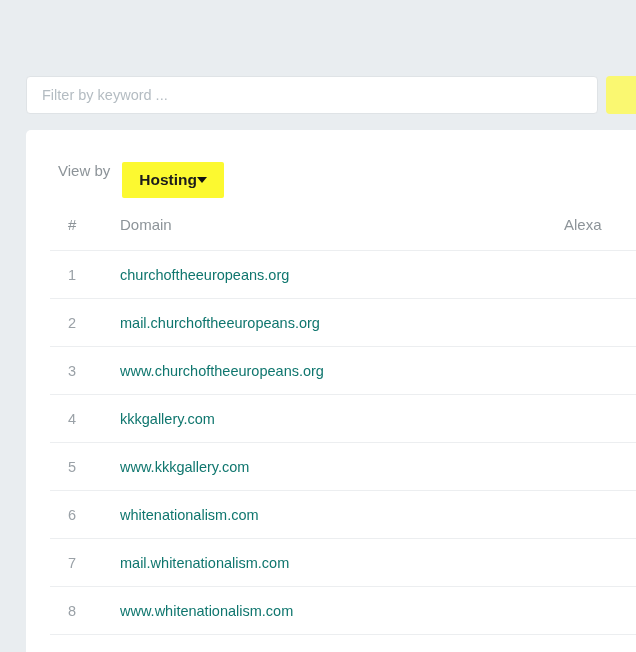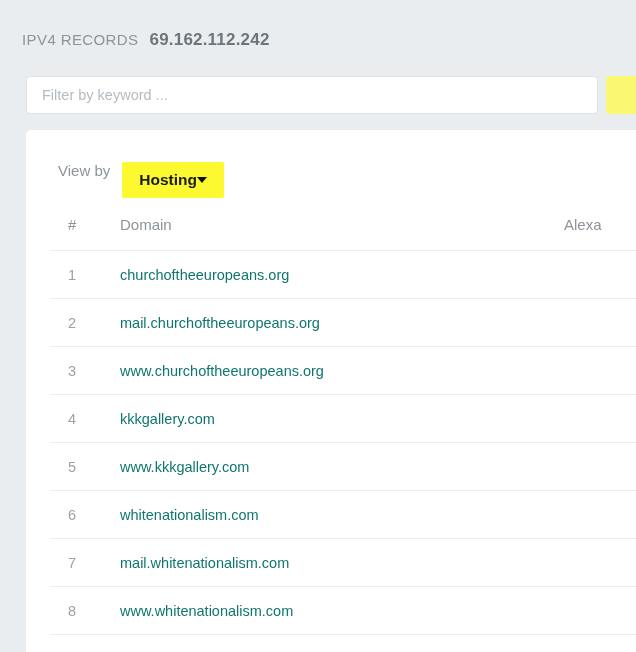--- a/index.html
+++ b/index.html
@@ -188,24 +188,20 @@
     cursor: pointer;
   }
 
   .th-alexa { text-align: right; padding-right: 4px !important; }
 </style>
 </head>
 <body>
 
 <div class="page">
 
-  <div class="page-header">
-    <span class="header-kicker">IPV4 RECORDS</span>
-    <span class="header-ip">69.162.112.242</span>
-  </div>
 
   <div class="filter-row">
     <input class="filter-input" type="text" placeholder="Filter by keyword ..." style="">
     <button class="filter-button">Filter</button>
   </div>
 
   <div class="card">
 
     <div class="viewby-row">
       <span class="viewby-label">View by</span>

